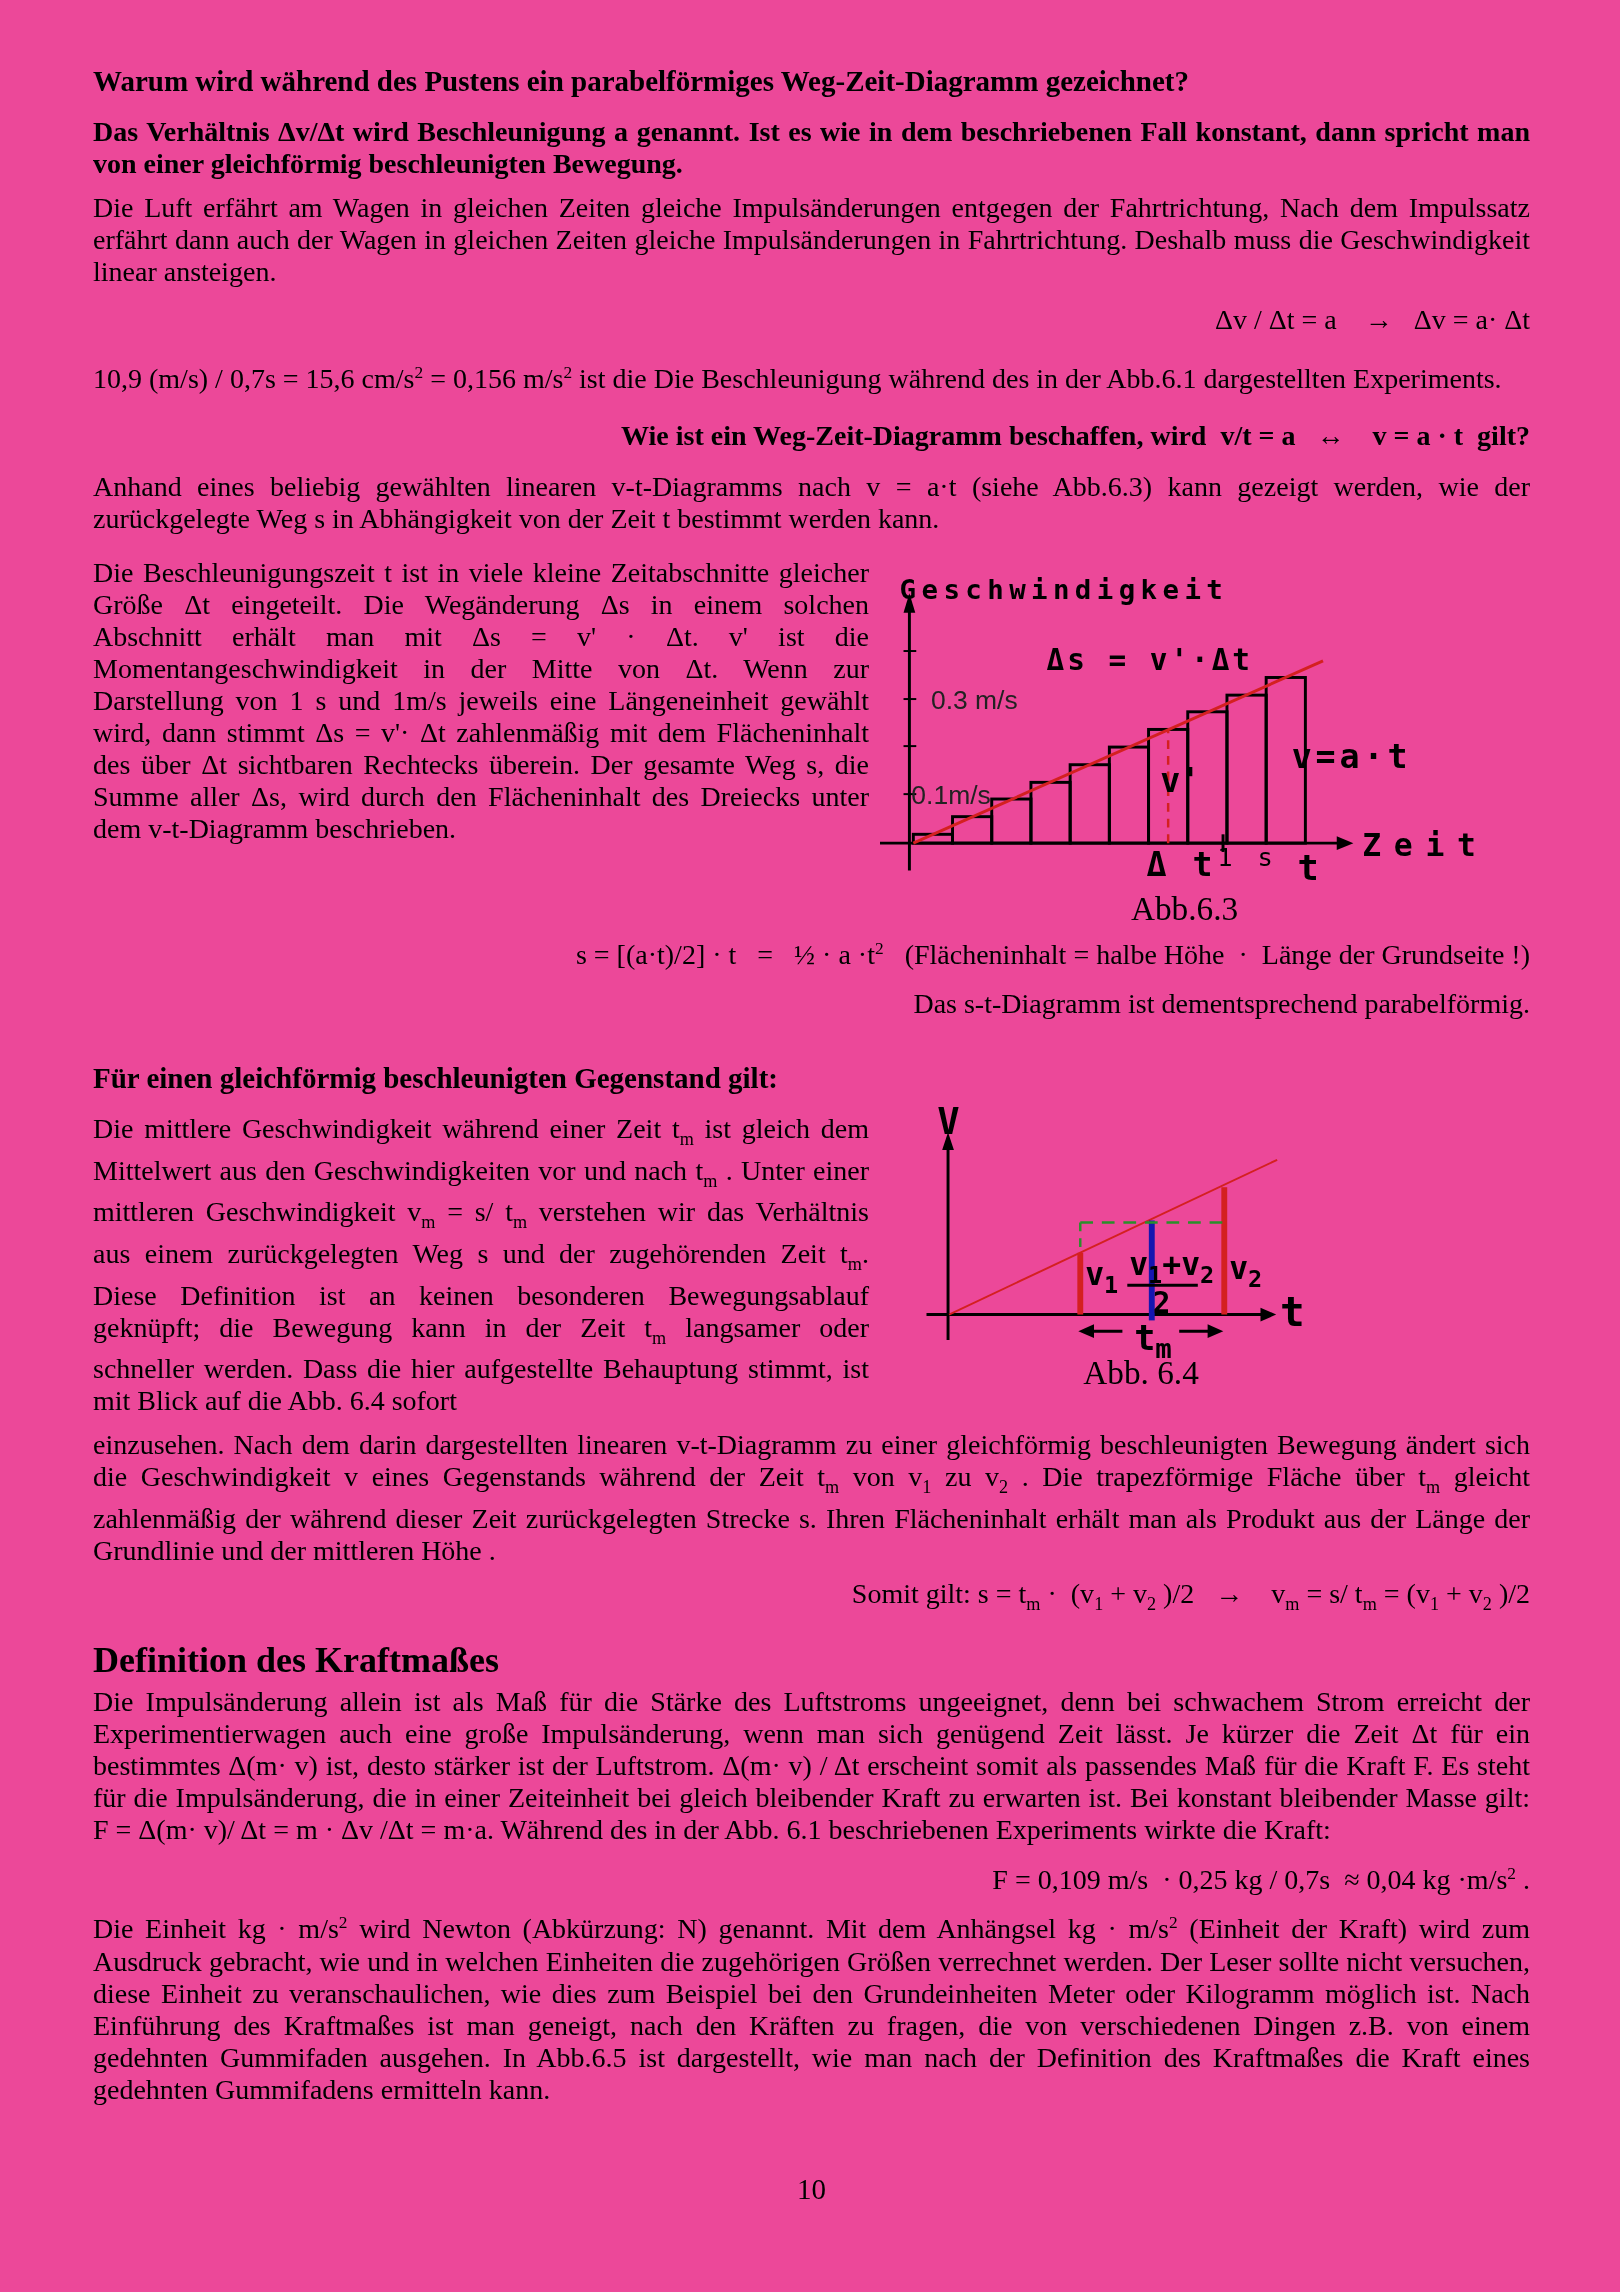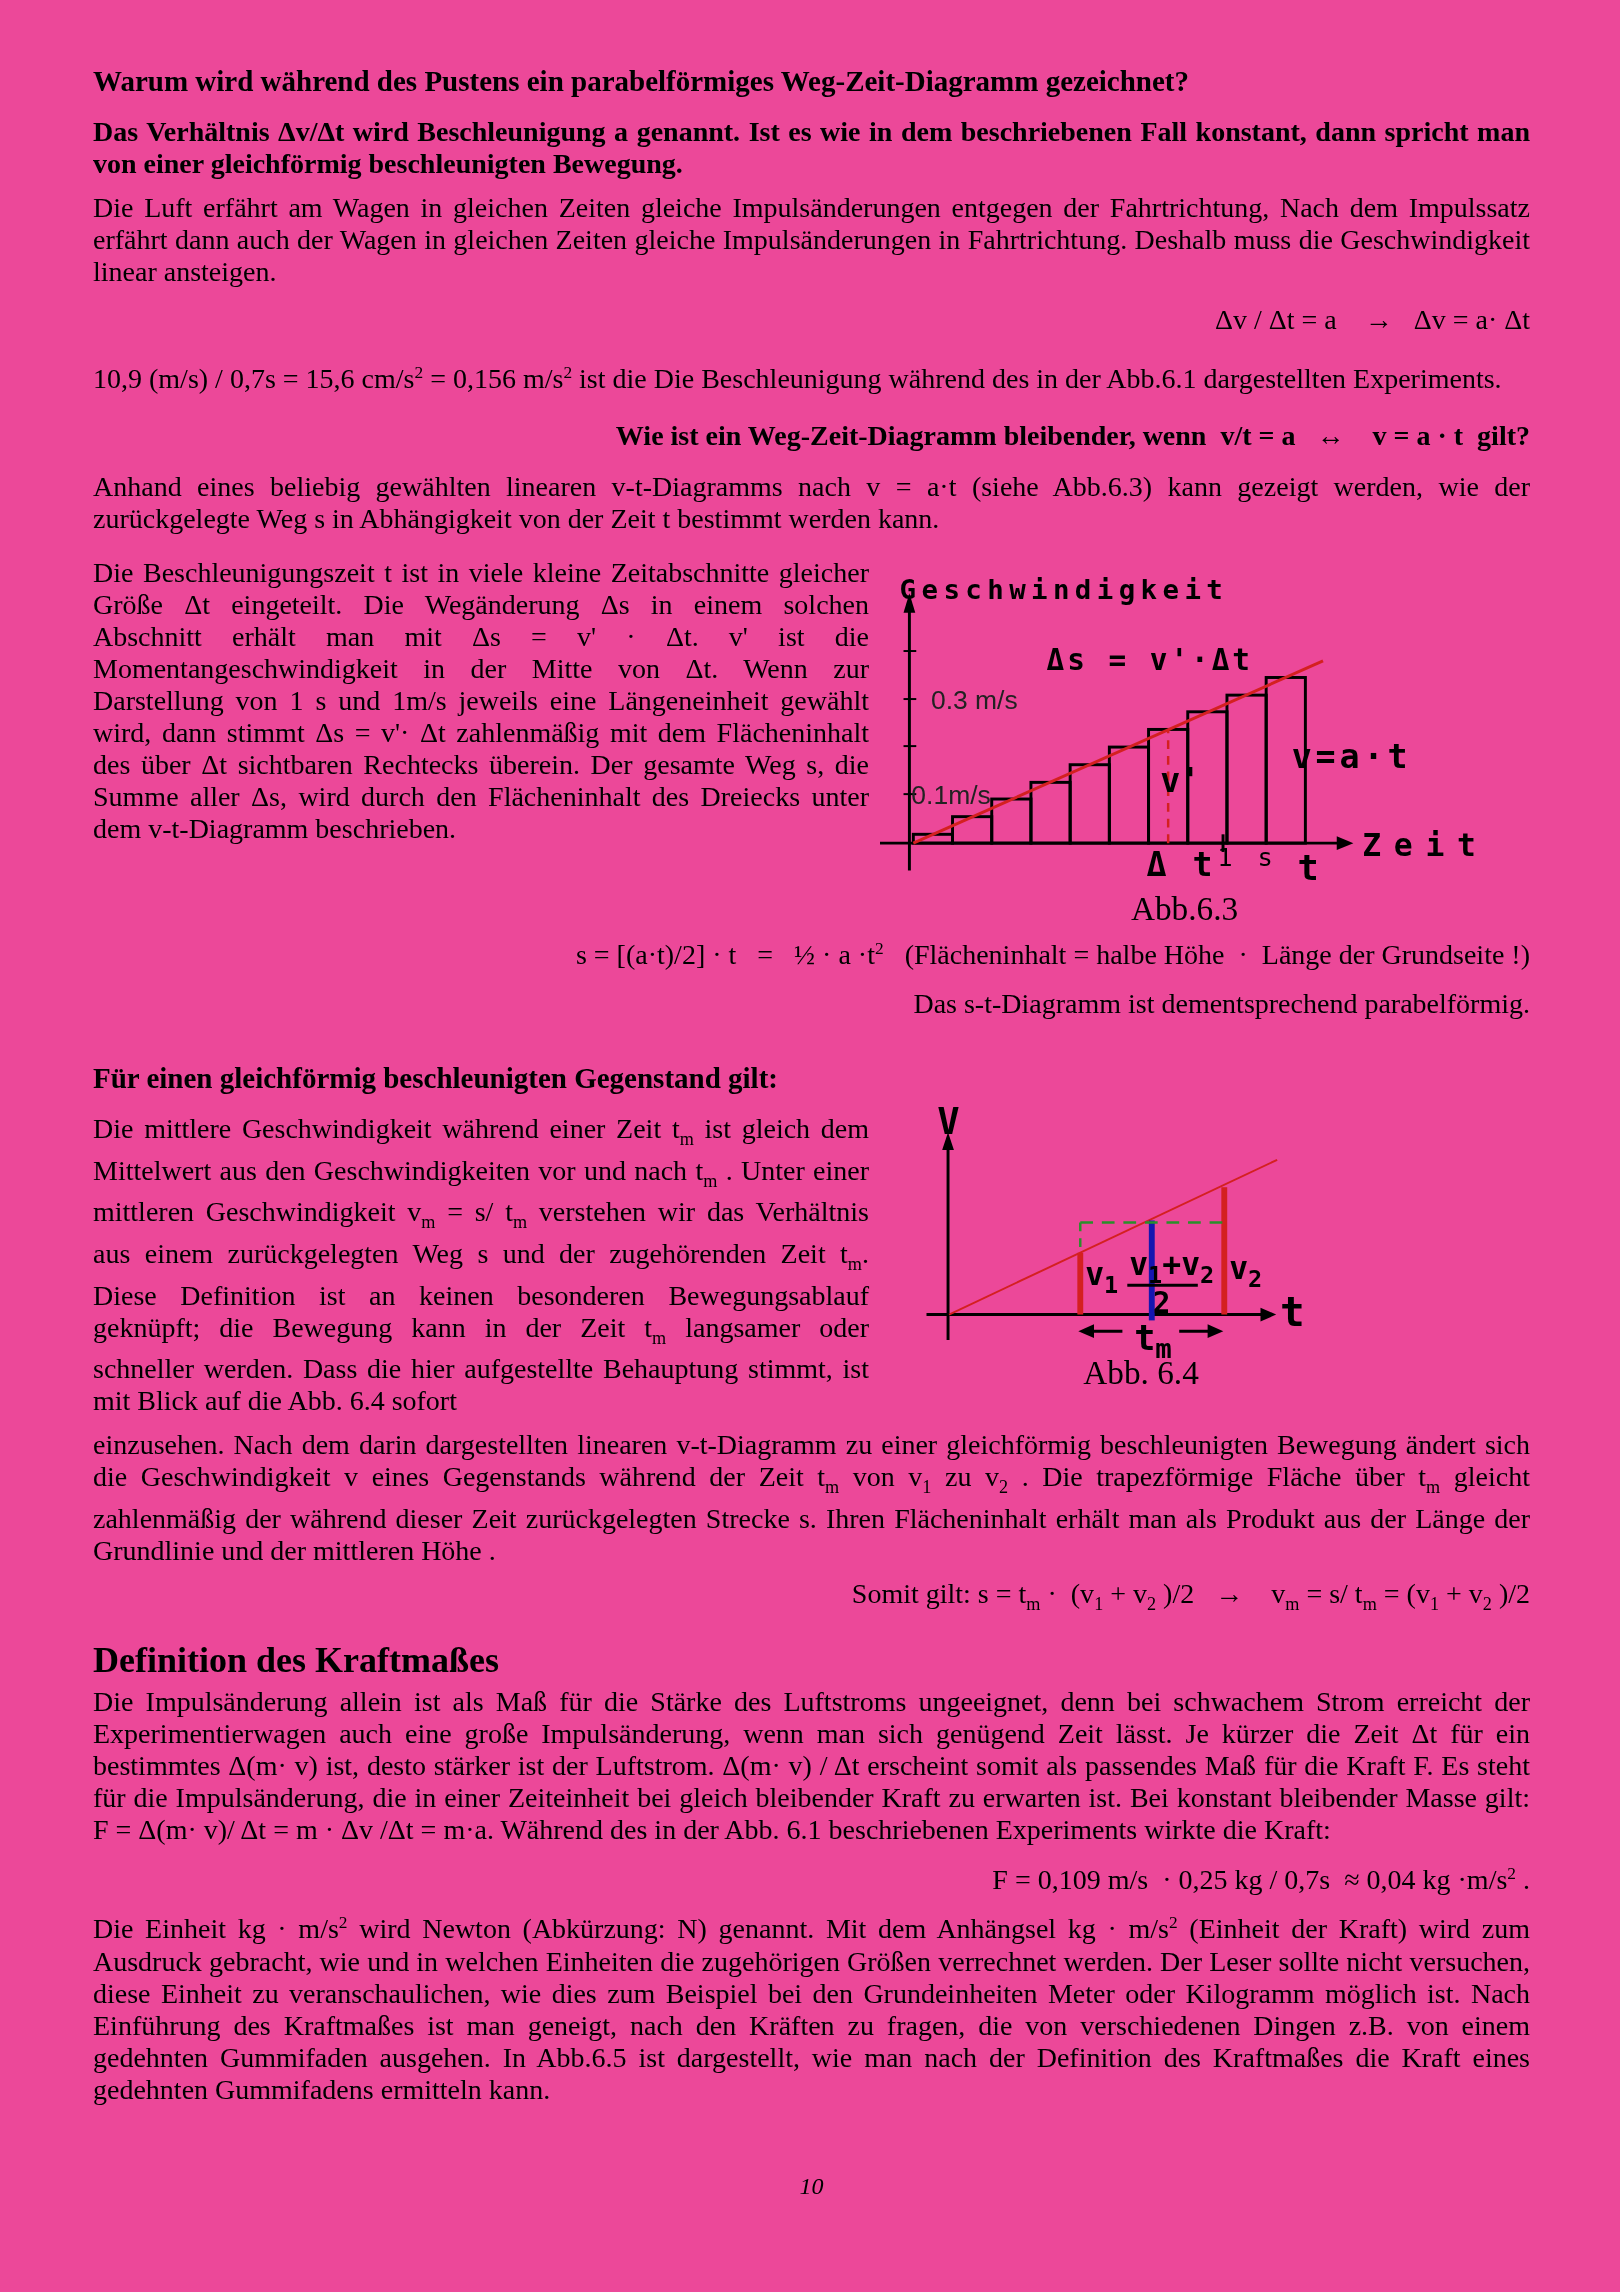--- a/index.html
+++ b/index.html
@@ -22,39 +22,39 @@
   .mono{font-family:"DejaVu Sans Mono","Liberation Mono",monospace;font-weight:bold;}
   .mono-n{font-family:"DejaVu Sans Mono","Liberation Mono",monospace;font-weight:normal;}
   .sans{font-family:"Liberation Sans","DejaVu Sans",sans-serif;fill:#222;}
   .serif{font-family:"Liberation Serif","DejaVu Serif",serif;}
   .ls-title{letter-spacing:5.5px;}
   .ls-zeit{letter-spacing:13px;}
   .ls-veq{letter-spacing:4px;}
   .ls-ds{letter-spacing:3px;}
   .ls-dt{letter-spacing:3px;}
   .ls-1s{letter-spacing:5px;}
-  .pageno{text-align:center;font-size:24px;margin:0;font-style:italic;}
+  .pageno{text-align:center;font-size:29px;margin:0;}
 </style>
 </head>
 <body>
 
 <div class="page">
   <div class="flow">
 
     <p class="title-q" style="margin-top:63px">Warum wird während des Pustens ein parabelförmiges  Weg-Zeit-Diagramm gezeichnet?</p>
 
     <p class="body-p bold" style="margin-top:15.7px">Das Verhältnis Δv/Δt wird Beschleunigung a genannt. Ist es wie in dem beschriebenen Fall konstant, dann spricht man von einer gleichförmig beschleunigten Bewegung.</p>
 
     <p class="body-p" style="margin-top:12.7px">Die Luft  erfährt am Wagen in gleichen Zeiten gleiche Impulsänderungen entgegen der Fahrtrichtung, Nach dem Impulssatz erfährt dann auch der Wagen in gleichen Zeiten gleiche Impulsänderungen in Fahrtrichtung.  Deshalb muss die Geschwindigkeit linear ansteigen.</p>
 
     <p class="centerline" style="margin-top:13.7px">Δv / Δt = a    →   Δv = a· Δt</p>
 
     <p class="body-p" style="margin-top:19.6px">10,9 (m/s) / 0,7s  =  15,6 cm/s<sup>2</sup>  = 0,156 m/s<sup>2</sup>   ist die Die Beschleunigung während des in der Abb.6.1 dargestellten Experiments.</p>
 
-    <p class="centerline bold" style="margin-top:23.5px">Wie ist ein Weg-Zeit-Diagramm bleibender, wenn  v/t = a   ↔    v = a · t  gilt?</p>
+    <p class="centerline bold" style="margin-top:23.5px">Wie ist ein Weg-Zeit-Diagramm beschaffen, wird  v/t = a   ↔    v = a · t  gilt?</p>
 
     <p class="body-p" style="margin-top:17.6px">Anhand eines beliebig gewählten linearen  v-t-Diagramms nach  v = a·t (siehe Abb.6.3) kann gezeigt werden, wie der zurückgelegte Weg s in Abhängigkeit von der Zeit t bestimmt werden kann.</p>
 
     <p class="body-p leftcol leftcol1" style="margin-top:21.6px">Die Beschleunigungszeit t ist in viele kleine  Zeitabschnitte gleicher Größe  Δt eingeteilt. Die Wegänderung Δs in einem solchen Abschnitt erhält man mit Δs  = v' · Δt.  v' ist die Momentangeschwindigkeit in der Mitte von Δt. Wenn zur Darstellung von 1 s und  1m/s  jeweils eine Längeneinheit gewählt wird, dann stimmt     Δs = v'· Δt zahlenmäßig mit dem  Flächeninhalt  des über Δt  sichtbaren Rechtecks überein. Der gesamte Weg s, die Summe aller Δs, wird durch den Flächeninhalt des Dreiecks unter dem v-t-Diagramm beschrieben.</p>
 
     <p class="centerline" style="margin-top:9.8px">s = [(a·t)/2] · t   =   ½ · a ·t<sup>2</sup>   (Flächeninhalt = halbe Höhe  ·  Länge der Grundseite !)</p>
 
     <p class="centerline" style="margin-top:13.7px">Das s-t-Diagramm ist dementsprechend parabelförmig.</p>
 
     <p class="title-q" style="margin-top:39px">Für einen gleichförmig beschleunigten Gegenstand gilt:</p>

